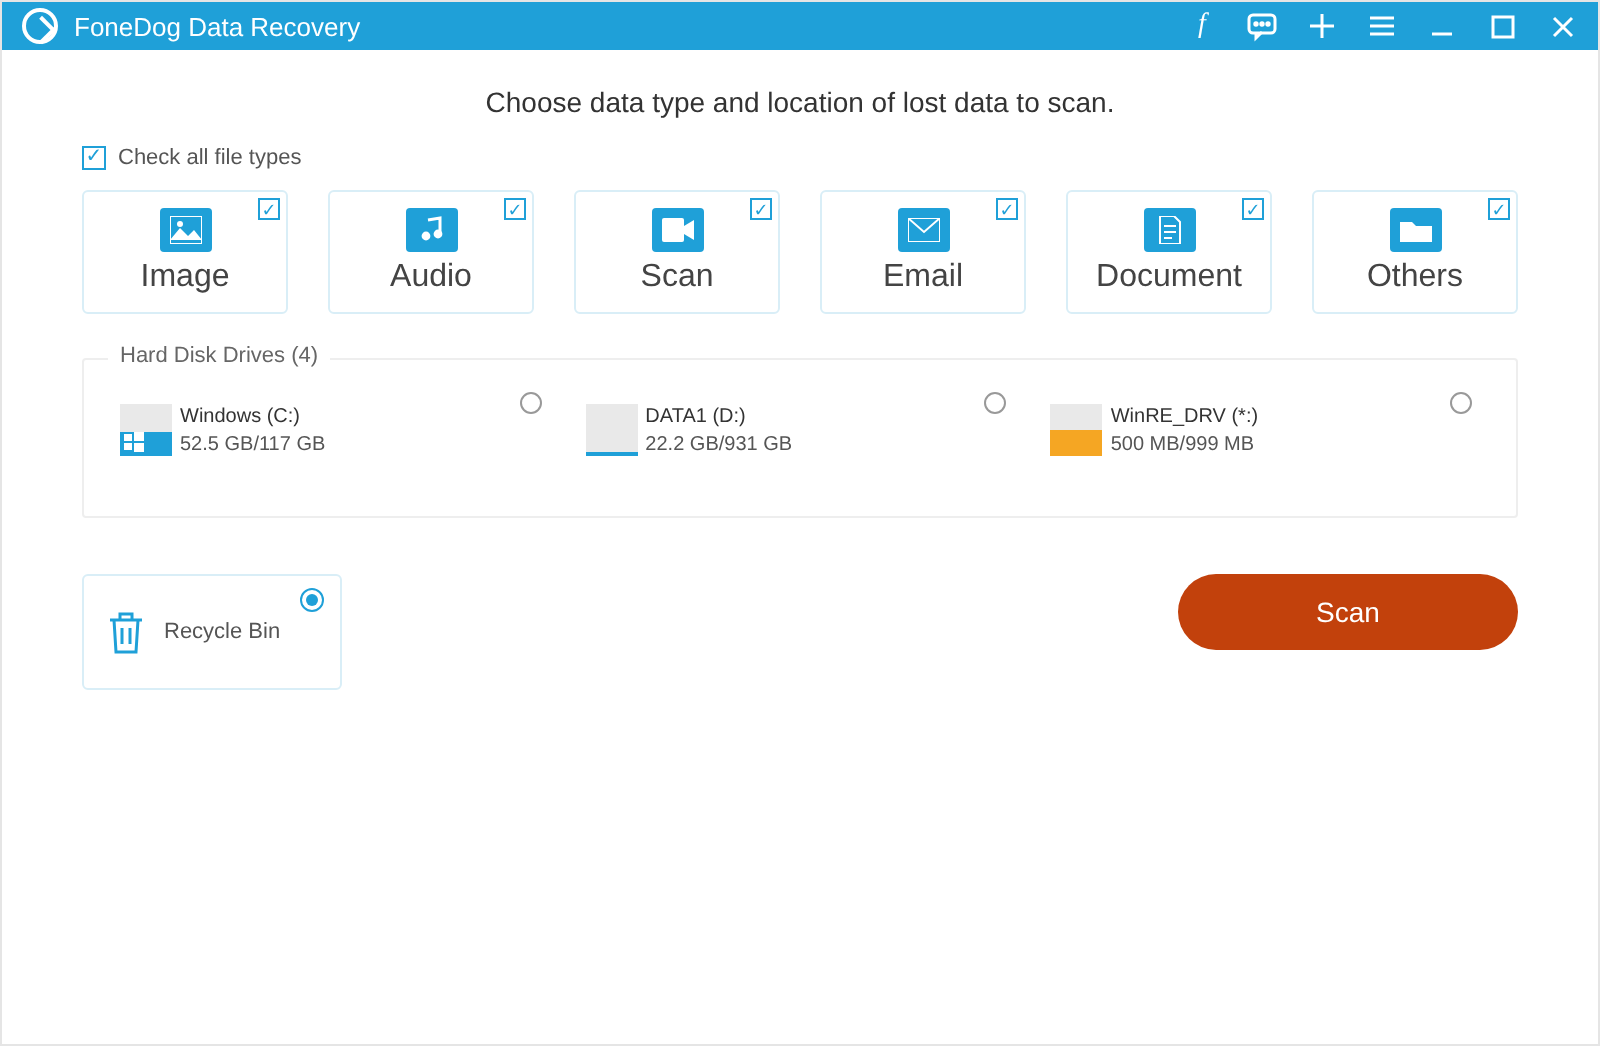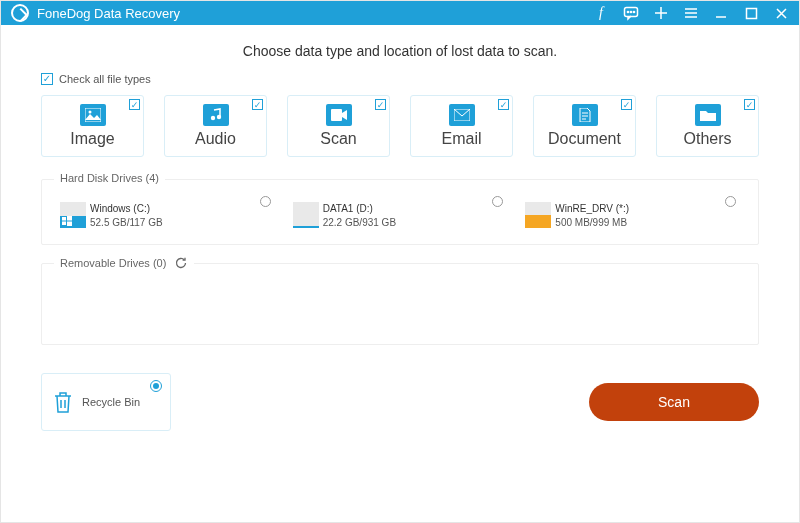--- a/index.html
+++ b/index.html
@@ -14,33 +14,33 @@
   .content { padding: 18px 40px 10px 40px; }
   .headline { text-align:center; font-size:14px; color:#333; margin-bottom:14px;}
   .checkall { display:flex; align-items:center; gap:6px; font-size:11px; color:#555; margin-bottom:10px;}
   .cbx { width:12px; height:12px; border:1px solid #1fa0d8; display:inline-flex; align-items:center; justify-content:center; color:#1fa0d8; font-size:10px; line-height:1;}
   .types { display:flex; gap:20px; margin-bottom:22px;}
   .type-card { position:relative; flex:1; height:62px; border:1px solid #d9eef7; border-radius:3px; display:flex; flex-direction:column; align-items:center; justify-content:center; gap:4px; cursor:pointer;}
   .type-card .corner { position:absolute; top:3px; right:3px; width:11px; height:11px; border:1px solid #1fa0d8; display:flex; align-items:center; justify-content:center; color:#1fa0d8; font-size:9px;}
   .type-card .ticon { width:26px; height:22px; background:#1fa0d8; border-radius:2px; position:relative; display:flex; align-items:center; justify-content:center;}
   .type-card .ticon svg { fill:#fff; }
   .type-card .tlabel { font-size:16px; color:#444;}
-  .section { position:relative; border:1px solid #eee; border-radius:2px; padding:16px 14px 10px 14px; margin-bottom:18px;}
+  .section { position:relative; border:1px solid #eee; border-radius:2px; padding:16px 14px 24px 14px; margin-bottom:18px;}
   .section .legend { position:absolute; top:-8px; left:12px; background:#fff; padding:0 6px; font-size:11px; color:#666; display:flex; align-items:center; gap:8px;}
   .refresh { width:14px; height:14px; display:inline-flex;}
   .drives { display:flex; gap:10px;}
   .drive { flex:1; position:relative; padding:6px 4px 4px 4px;}
   .drive .radio { position:absolute; top:0; right:8px; width:11px; height:11px; border:1px solid #999; border-radius:50%;}
   .drive .row { display:flex; gap:4px; align-items:flex-start;}
   .drive .dicon { width:26px; height:26px; background:#e9e9e9; position:relative; flex-shrink:0;}
   .drive .dicon .fill { position:absolute; bottom:0; left:0; right:0;}
   .drive .dtext { font-size:10px; color:#555; line-height:1.4;}
   .drive .dname { color:#333;}
   .removable-body { height:54px;}
-  .bottom { display:flex; align-items:center; padding:0 40px 14px 40px; gap:20px;}
+  .bottom { display:flex; align-items:flex-start; padding:0 40px 14px 40px; gap:20px;}
   .recycle { width:130px; height:58px; border:1px solid #d9eef7; border-radius:3px; position:relative; display:flex; align-items:center; gap:8px; padding:0 10px; cursor:pointer;}
   .recycle .radio-on { position:absolute; top:6px; right:8px; width:12px; height:12px; border:1px solid #1fa0d8; border-radius:50%; display:flex; align-items:center; justify-content:center;}
   .recycle .radio-on::after{content:""; width:6px; height:6px; background:#1fa0d8; border-radius:50%;}
   .trash { width:22px; height:24px;}
   .recycle .rlabel { font-size:11px; color:#555;}
   .scan-btn { margin-left:auto; width:170px; height:38px; background:#c2410c; color:#fff; border:none; border-radius:19px; font-size:14px; cursor:pointer;}
 </style>
 </head>
 <body>
 
@@ -199,32 +199,20 @@
             </div>
             <div class="dtext">
               <div class="dname">WinRE_DRV (*:)</div>
               <div>500 MB/999 MB</div>
             </div>
           </div>
         </div>
       </div>
   </div>
 
-  <div class="section">
-    <div class="legend">
-      <span>Removable Drives (0)</span>
-      <span class="refresh">
-          <svg width="14" height="14" viewBox="0 0 14 14" fill="none" stroke="#666" stroke-width="1.3">
-            <path d="M11.5 7a4.5 4.5 0 1 1-1.3-3.2"></path>
-            <path d="M11 1.8 L11 4.2 L8.6 4.2"></path>
-          </svg>
-        </span>
-    </div>
-    <div class="removable-body"></div>
-  </div>
 </div>
 
 <div class="bottom">
   <div class="recycle">
     <div class="radio-on"></div>
     <svg class="trash" viewBox="0 0 22 24" fill="none" stroke="#1fa0d8" stroke-width="1.5">
         <path d="M3 6 H19"></path>
         <path d="M8 6 V3 H14 V6"></path>
         <path d="M5 6 L6 22 H16 L17 6"></path>
         <path d="M9 10 V18 M13 10 V18"></path>

